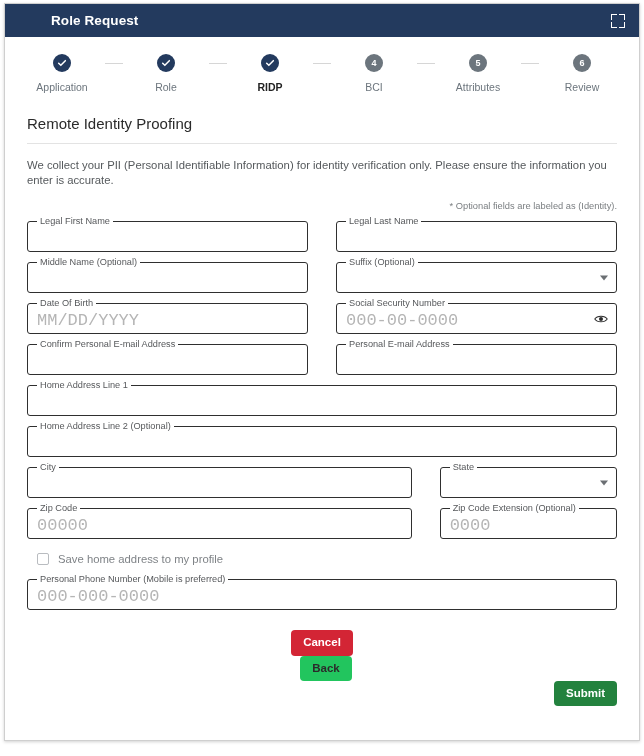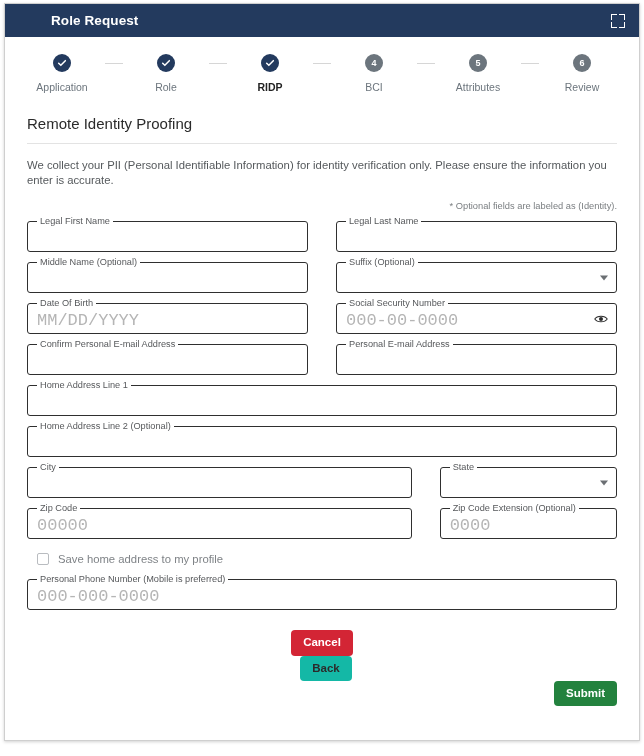--- a/index.html
+++ b/index.html
@@ -238,21 +238,21 @@
     border: none;
     border-radius: 4px;
     font-size: 11.5px;
     font-weight: bold;
     font-family: "Liberation Sans", sans-serif;
     padding: 6px 12px;
     cursor: pointer;
     line-height: 1.15;
   }
   .btn-cancel { background: #d32535; color: #ffffff; }
-  .btn-back { background: #14b8a6; color: #2b2b2b; margin-left: 8px; }
+  .btn-back { background: #22c55e; color: #2b2b2b; margin-left: 8px; }
   .btn-submit { background: #23823e; color: #ffffff; margin-left: auto; }
 </style>
 </head>
 <body>
 
 <div class="modal">
 
   <div class="titlebar">
     <span class="titlebar-title">Role Request</span>
     <span class="expand-icon">

